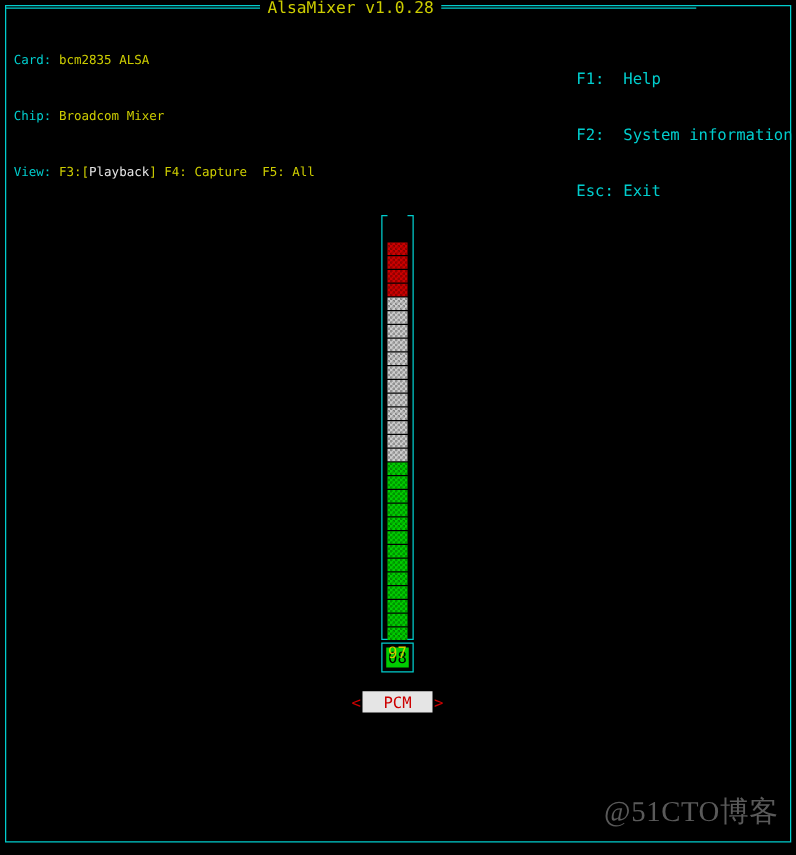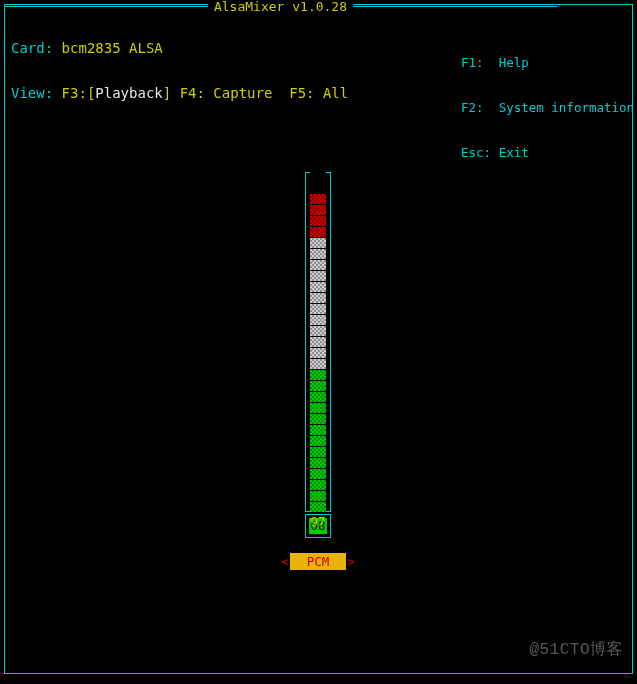--- a/index.html
+++ b/index.html
@@ -58,21 +58,21 @@
     background: #000000;
     white-space: nowrap;
     letter-spacing: 0px;
   }
 
   
   #header-left {
     position: absolute;
     left: 11px;
     top: 11px;
-    font-size: 14px;
+    font-size: 10px;
     line-height: 15px;
     white-space: pre;
   }
   #header-right {
     position: absolute;
     left: 461px;
     top: 25px;
     font-size: 12.5px;
     line-height: 15px;
     white-space: pre;
@@ -174,55 +174,56 @@
     align-items: center;
     font-size: 12.5px;
     line-height: 15px;
   }
   .arrow {
     color: #cd0000;
     width: 10px;
     text-align: center;
   }
   #channel-name {
-    background: #eab308;
+    background: #e5e5e5;
     color: #cd0000;
     width: 56px;
     text-align: center;
     padding: 1px 0;
   }
 
   
   #watermark {
     position: absolute;
     right: 14px;
     bottom: 24px;
     color: #5a5a5a;
-    font-family: Liberation Mono, monospace;
-    font-size: 16px;
+    font-family: Liberation Serif, serif;
+    font-size: 23px;
     line-height: 20px;
     letter-spacing: 0.5px;
     user-select: none;
   }
 </style>
 </head>
 <body>
 
 <div id="screen">
 
   <div id="window-frame"></div>
 
   <div id="title-bar">
     <div class="title-rule"></div>
     <div id="title-text">AlsaMixer v1.0.28</div>
     <div class="title-rule"></div>
   </div>
 
   <div id="header-left">
     <div class="hdr-row"><span class="lbl">Card:</span> <span class="val">bcm2835 ALSA</span></div>
+    <div class="hdr-row"><span class="lbl">Chip:</span> <span class="val">Broadcom Mixer</span></div>
     <div class="hdr-row"><span class="lbl">View:</span> <span class="val">F3:</span><span class="brk">[</span><span class="sel">Playback</span><span class="brk">]</span><span class="val"> F4: Capture  F5: All</span></div>
   </div>
 
   <div id="header-right">
     <div class="hdr-row"><span class="cy">F1:</span>  <span class="cy">Help</span></div>
     <div class="hdr-row"><span class="cy">F2:</span>  <span class="cy">System information</span></div>
     <div class="hdr-row"><span class="cy">Esc:</span> <span class="cy">Exit</span></div>
   </div>
 
   <div id="volume-column">

